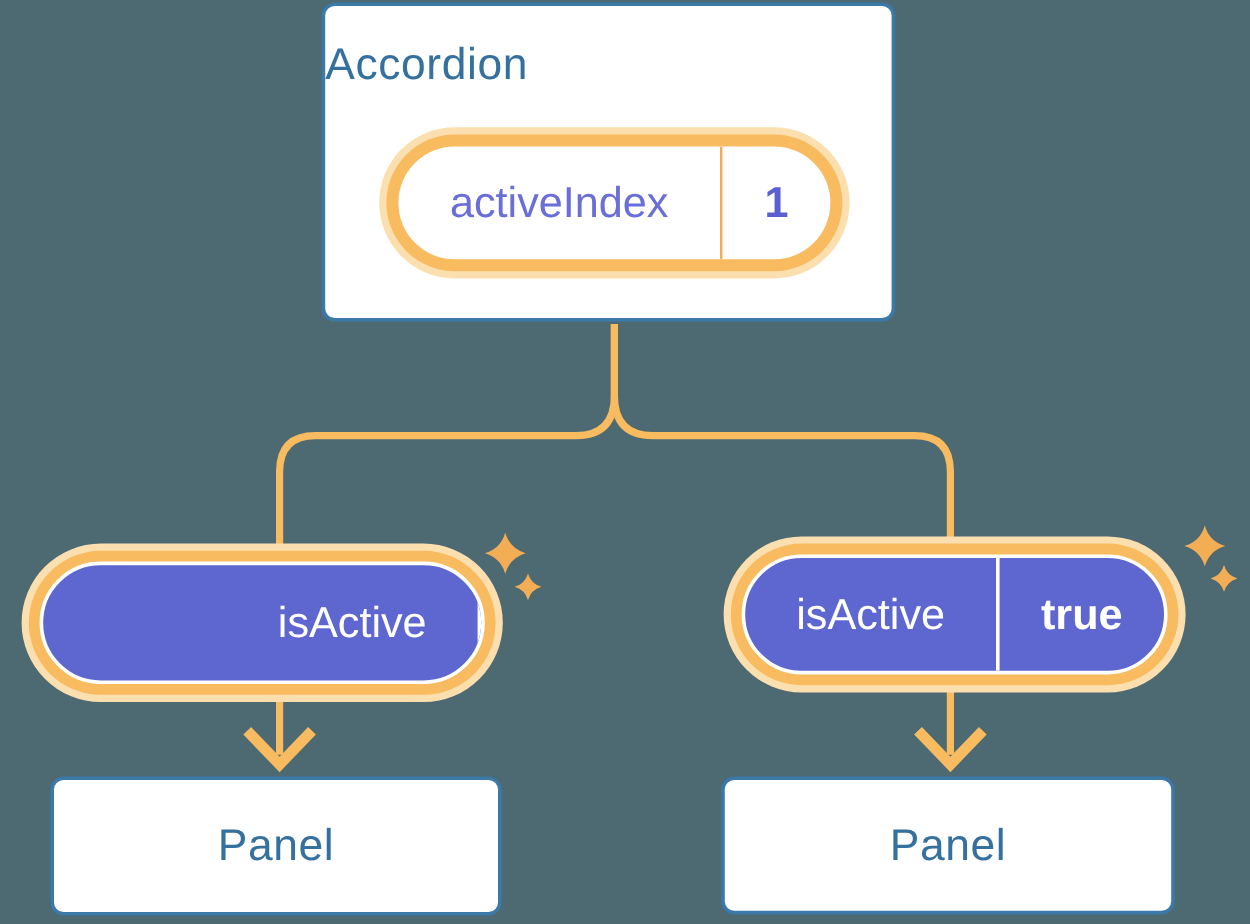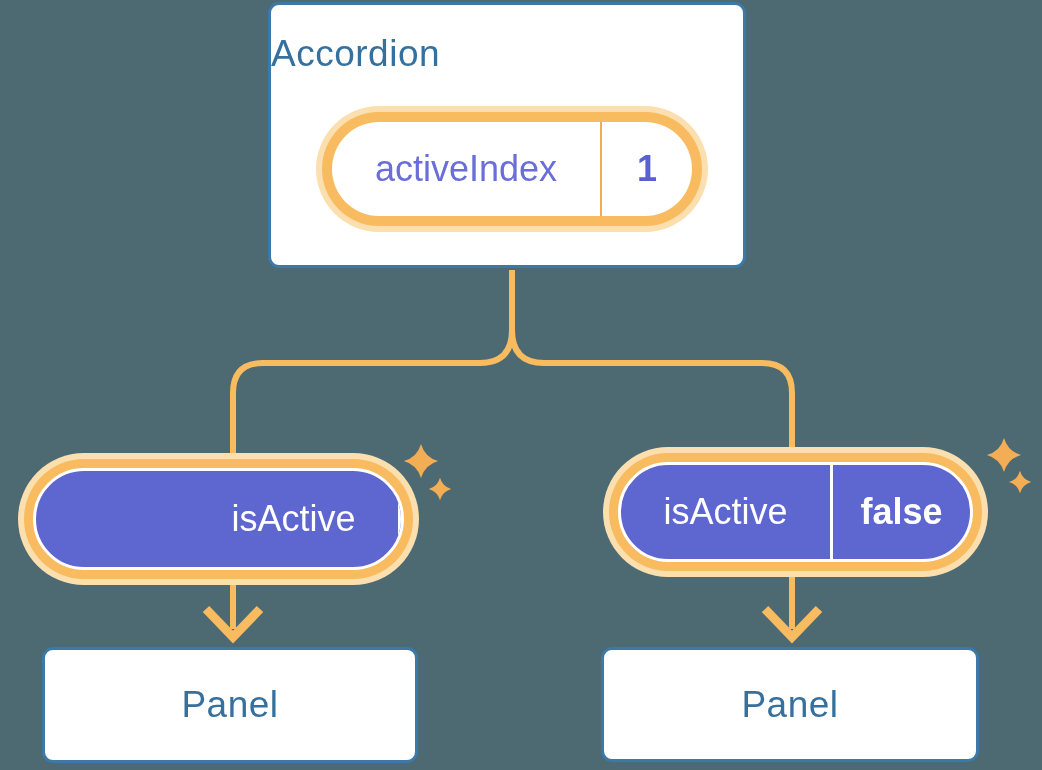--- a/index.html
+++ b/index.html
@@ -143,21 +143,21 @@
         <div class="pill-divider"></div>
       </div>
     </div>
   </div>
 
   <div class="pill-halo pill-prop pill-prop-right">
     <div class="pill-ring">
       <div class="pill-inner">
         <div class="pill-cell pill-label">isActive</div>
         <div class="pill-divider"></div>
-        <div class="pill-cell pill-value">false</div>
+        <div class="pill-cell pill-value">true</div>
       </div>
     </div>
   </div>
 
   <div class="comp-card card-panel-left">
     <div class="comp-title">Panel</div>
   </div>
 
   <div class="comp-card card-panel-right">
     <div class="comp-title">Panel</div>

